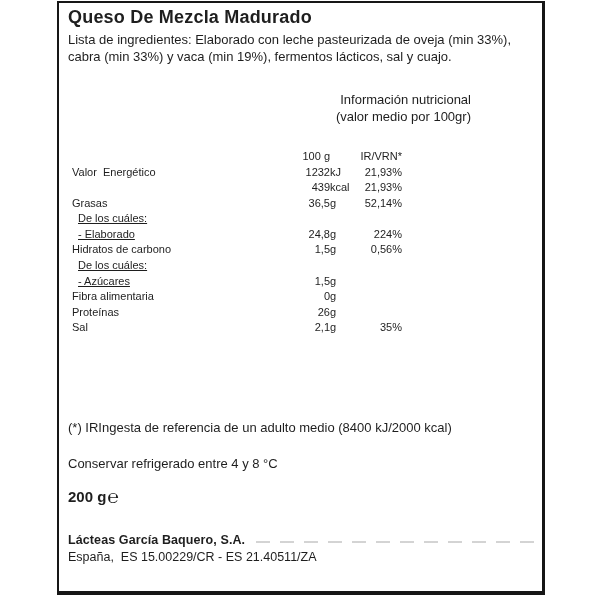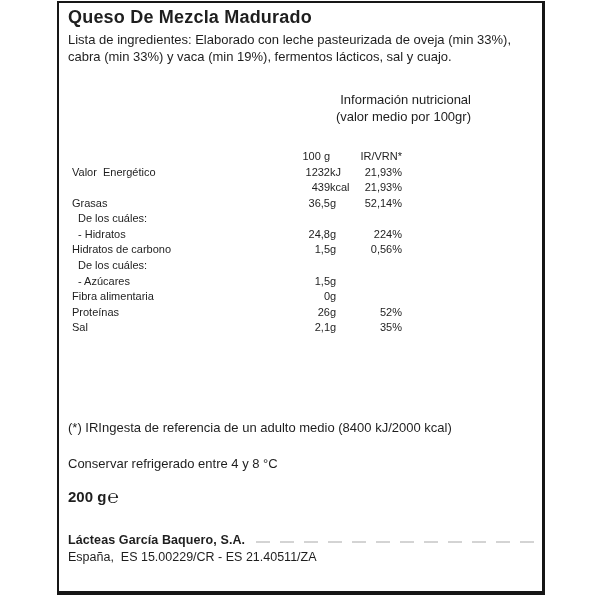--- a/index.html
+++ b/index.html
@@ -67,21 +67,21 @@
   .nut-row {
     position: relative;
     height: 15.6px;
   }
   .nut-row.header { height: 15.5px; }
   .nut-row .lbl {
     position: absolute;
     left: 13px;
     white-space: pre;
   }
-  .nut-row .lbl.ind { left: 19px; }
+  .nut-row .lbl.ind { left: 19px; text-decoration: underline; }
   .nut-row .num {
     position: absolute;
     left: 144px;
     width: 127px;
     text-align: right;
     white-space: pre;
   }
   .nut-row .unit {
     position: absolute;
     left: 271px;
@@ -192,21 +192,21 @@
             <span class="unit">g</span>
             <span class="pct">52,14%</span>
           </div>
           <div class="nut-row">
             <span class="lbl ind">De los cuáles:</span>
             <span class="num"></span>
             <span class="unit"></span>
             <span class="pct"></span>
           </div>
           <div class="nut-row">
-            <span class="lbl ind">- Hidratos</span>
+            <span class="lbl ind">- Elaborado</span>
             <span class="num">24,8</span>
             <span class="unit">g</span>
             <span class="pct">224%</span>
           </div>
           <div class="nut-row">
             <span class="lbl">Hidratos de carbono</span>
             <span class="num">1,5</span>
             <span class="unit">g</span>
             <span class="pct">0,56%</span>
           </div>
@@ -224,21 +224,20 @@
           <div class="nut-row">
             <span class="lbl">Fibra alimentaria</span>
             <span class="num">0</span>
             <span class="unit">g</span>
             <span class="pct"></span>
           </div>
           <div class="nut-row">
             <span class="lbl">Proteínas</span>
             <span class="num">26</span>
             <span class="unit">g</span>
-            <span class="pct">52%</span>
           </div>
           <div class="nut-row">
             <span class="lbl">Sal</span>
             <span class="num">2,1</span>
             <span class="unit">g</span>
             <span class="pct">35%</span>
           </div>
         </div>
     </div>
 

